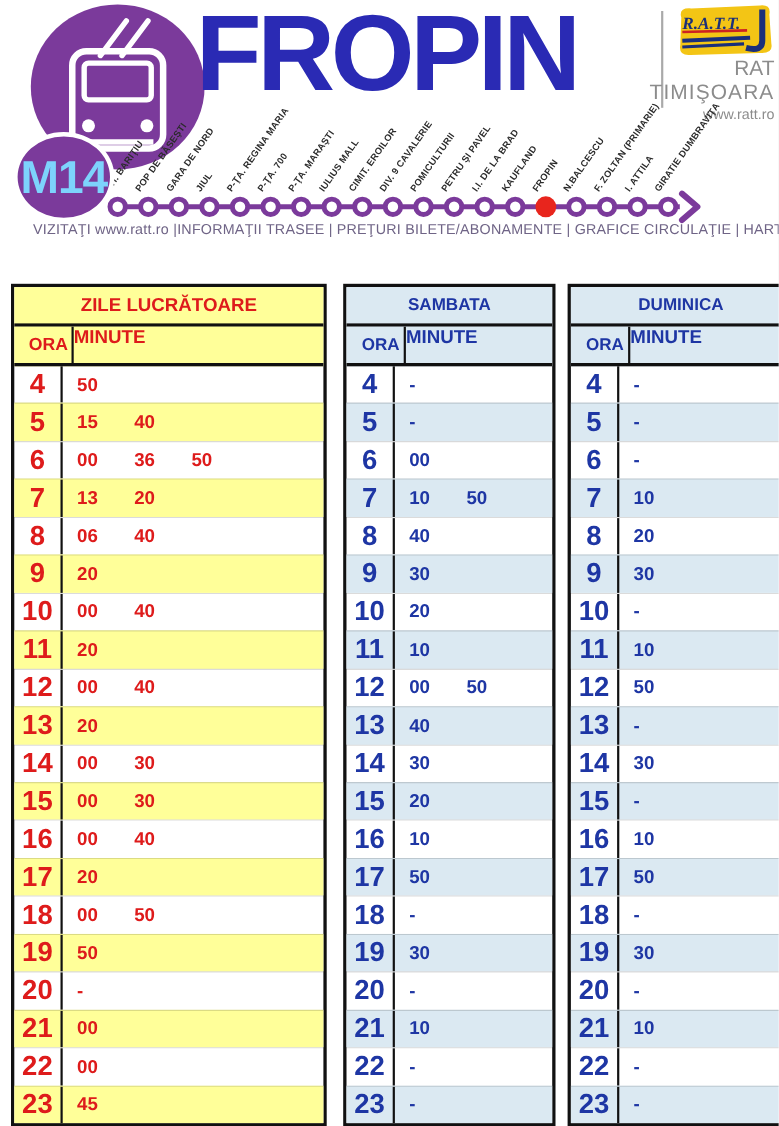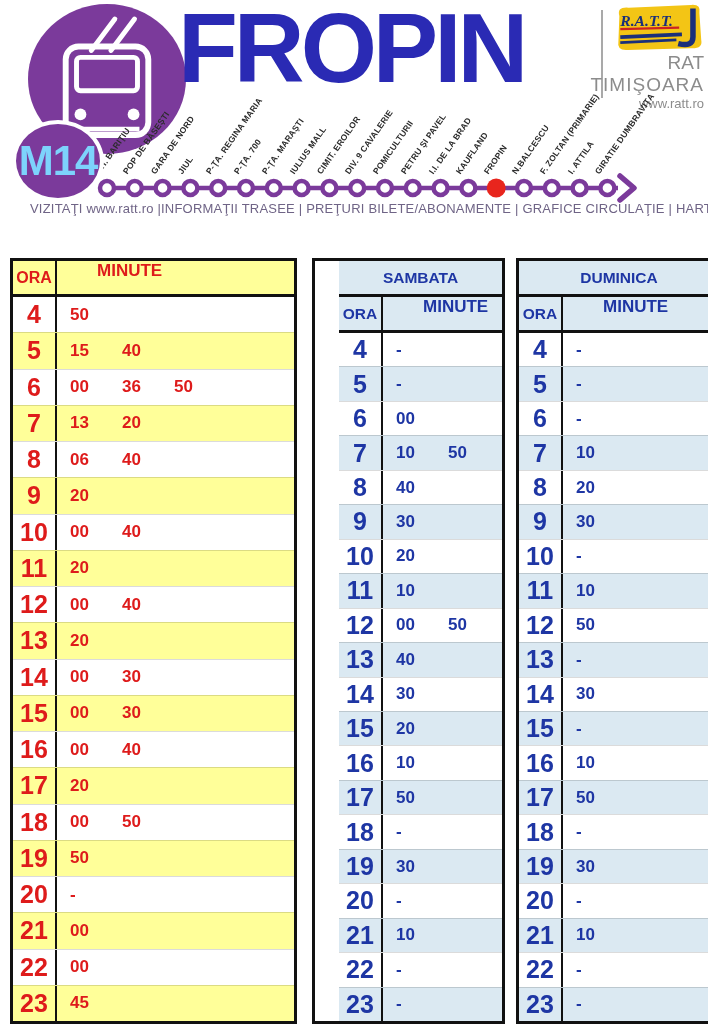--- a/index.html
+++ b/index.html
@@ -36,41 +36,41 @@
   .obs-note{position:absolute;left:30px;top:219px;width:670px;font-size:10.5px;font-weight:bold;
             color:#1f3864;white-space:nowrap;}
 
   
   .tbl{position:absolute;top:258px;height:766px;box-sizing:border-box;border:3px solid #111;
        display:flex;flex-direction:column;background:#fff;}
   .tbl-title{flex:0 0 36px;display:flex;align-items:center;justify-content:center;
              font-weight:bold;border-bottom:3px solid #111;box-sizing:border-box;}
   .tbl-head{flex:0 0 36px;display:flex;border-bottom:3px solid #111;box-sizing:border-box;}
   .hc{display:flex;align-items:center;font-weight:bold;box-sizing:border-box;}
-  .hc.ora{width:44px;justify-content:center;border-right:2.5px solid #111;}
-  .hc.min{flex:1;justify-content:center;margin-left:40px;}
+  .hc.ora{width:44px;justify-content:center;border-right:2.5px solid #111;margin-left:10px;}
+  .hc.min{flex:1;justify-content:center;}
   .tbl-body{flex:1;display:flex;flex-direction:column;}
   .row{flex:1;display:flex;min-height:0;}
   .row + .row{border-top:1px solid rgba(0,0,0,.14);}
   .hour{width:44px;display:flex;align-items:center;justify-content:center;
         font-size:25px;font-weight:bold;border-right:2.5px solid #111;box-sizing:border-box;}
   .mins{flex:1;display:flex;align-items:center;padding-left:13px;}
   .min{display:inline-block;width:52px;font-size:17px;font-weight:bold;}
 
   .tbl.yellow{left:10px;width:287px;}
   .tbl.yellow .tbl-title{background:#ffff99;font-size:17px;color:#de1b1b;}
   .tbl.yellow .tbl-head{background:#ffff99;color:#de1b1b;font-size:16px;}
   .tbl.yellow .row.stripe{background:#ffff99;}
   .tbl.yellow .hour,.tbl.yellow .min{color:#de1b1b;}
 
   .tbl.blue .tbl-title{background:#dbe9f2;font-size:15.5px;color:#1e36a4;}
   .tbl.blue .tbl-head{background:#dbe9f2;color:#1e36a4;font-size:15.5px;}
   .tbl.blue .row.stripe{background:#dbe9f2;}
   .tbl.blue .hour,.tbl.blue .min{color:#1e36a4;}
-  .tbl.t2{left:312px;width:193px;padding-left:24px;}
+  .tbl.t2{left:312px;width:193px;}
   .tbl.t3{left:516px;width:206px;}
 </style>
 </head>
 <body>
 
 <div class="page">
 
   <div class="big-ellipse"></div>
   <svg class="trolley-svg" viewBox="0 0 120 136">
     <g stroke="#fff" fill="none" stroke-width="5" stroke-linecap="round">
@@ -146,20 +146,21 @@
         <div class="stop-label" style="left: 518px;">N.BALCESCU</div>
         <div class="stop-label" style="left: 545.8px;">F. ZOLTAN (PRIMARIE)</div>
         <div class="stop-label" style="left: 573.6px;">I. ATTILA</div>
         <div class="stop-label" style="left: 601.4px;">GIRATIE DUMBRAVIŢA</div>
       </div>
   </div>
 
   <div class="links-bar">VIZITAŢI www.ratt.ro |INFORMAŢII TRASEE | PREŢURI BILETE/ABONAMENTE | GRAFICE CIRCULAŢIE | HARTA MTC   FORUM   |</div>
 
   <div class="tbl yellow t1">
+    <div class="tbl-title">ZILE LUCRĂTOARE</div>
     <div class="tbl-head">
       <div class="hc ora">ORA</div>
       <div class="hc min">MINUTE</div>
     </div>
     <div class="tbl-body">
         <div class="row">
           <div class="hour">4</div>
           <div class="mins">
             <span class="min">50</span>
           </div>

